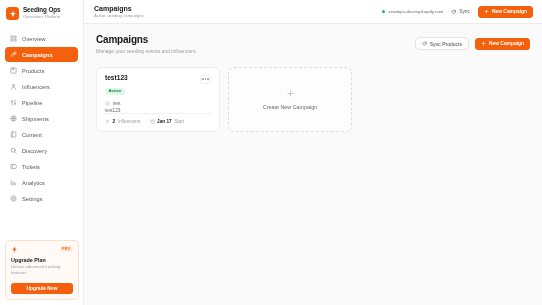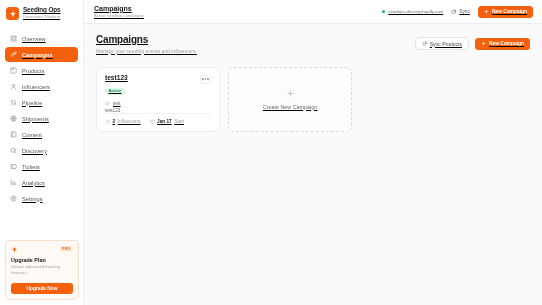--- a/index.html
+++ b/index.html
@@ -2,21 +2,21 @@
 <html><head>
 <meta charset="utf-8">
 <style>
   * { box-sizing: border-box; margin: 0; padding: 0; }
   html, body {
     width: 542px; height: 305px;
     font-family: "Liberation Sans", sans-serif;
     background: #ffffff;
     overflow: hidden;
   }
-  .app { display: flex; width: 542px; height: 235px; text-decoration: underline; }
+  .app { display: flex; width: 542px; height: 235px; }
 
   
   .sidebar {
     width: 84px; height: 305px;
     background: #ffffff;
     border-right: 1px solid #ececf0;
     display: flex; flex-direction: column;
     position: relative;
   }
   .brand {

